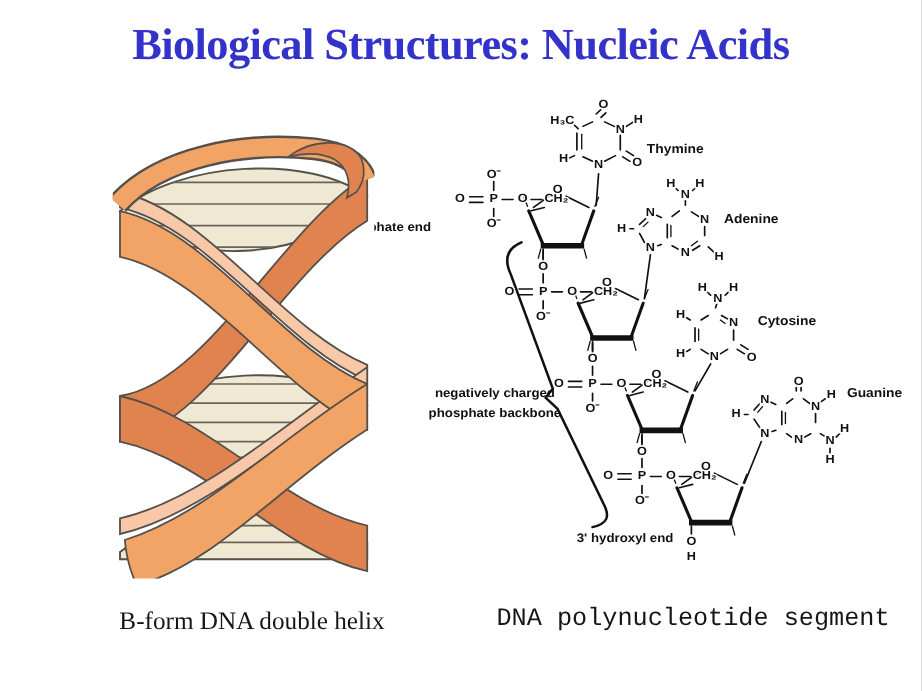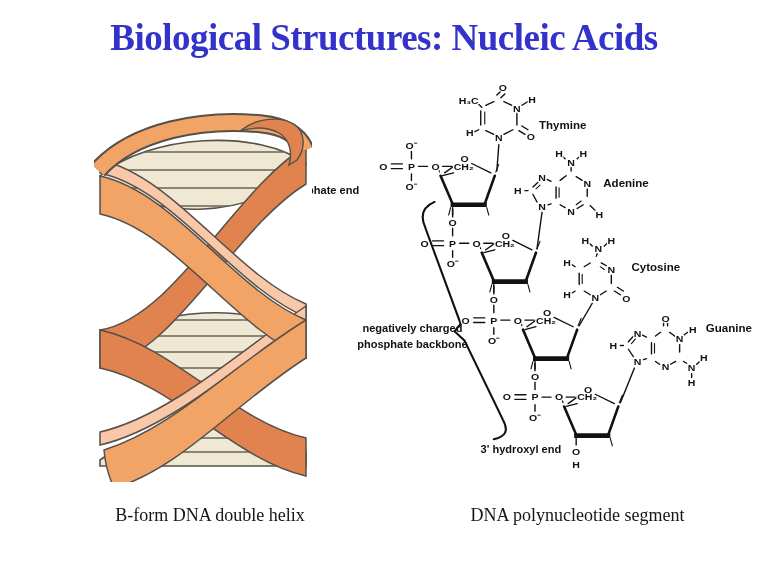--- a/index.html
+++ b/index.html
@@ -2,23 +2,23 @@
 <html><head>
 <meta charset="utf-8">
 <style>
   html,body{margin:0;padding:0;background:#888;}
   .slide{position:relative;width:768px;height:576px;background:#ffffff;overflow:hidden;
          font-family:"Liberation Serif", serif;padding-left:12px;}
   .title{position:absolute;left:0;top:16px;width:768px;margin:0;text-align:center;
          font-size:37px;font-weight:bold;letter-spacing:-0.5px;color:#3333cb;
          font-family:"Liberation Serif", serif;}
   .fig{position:absolute;}
-  .caption{position:absolute;top:505px;font-size:18px;color:#161616;text-align:center;}
+  .caption{position:absolute;top:505px;font-size:21px;color:#161616;text-align:center;}
   .caption-left{left:30px;width:360px;}
-  .caption-right{left:395px;width:365px;}
+  .caption-right{left:395px;width:365px;font-family:Liberation Mono, monospace;}
 
   
   .atom{font:bold 10.5px "Liberation Sans", sans-serif;fill:#111;text-anchor:middle;
         dominant-baseline:central;paint-order:stroke;stroke:#fff;stroke-width:2.5px;}
   .name{font:bold 11.5px "Liberation Sans", sans-serif;fill:#111;text-anchor:start;
         dominant-baseline:central;}
   .side{font:bold 11px "Liberation Sans", sans-serif;fill:#111;text-anchor:middle;
         dominant-baseline:central;}
   .b{stroke:#111;stroke-width:1.4;fill:none;stroke-linecap:round;}
   .b2{stroke:#111;stroke-width:2.6;fill:none;stroke-linecap:round;}

